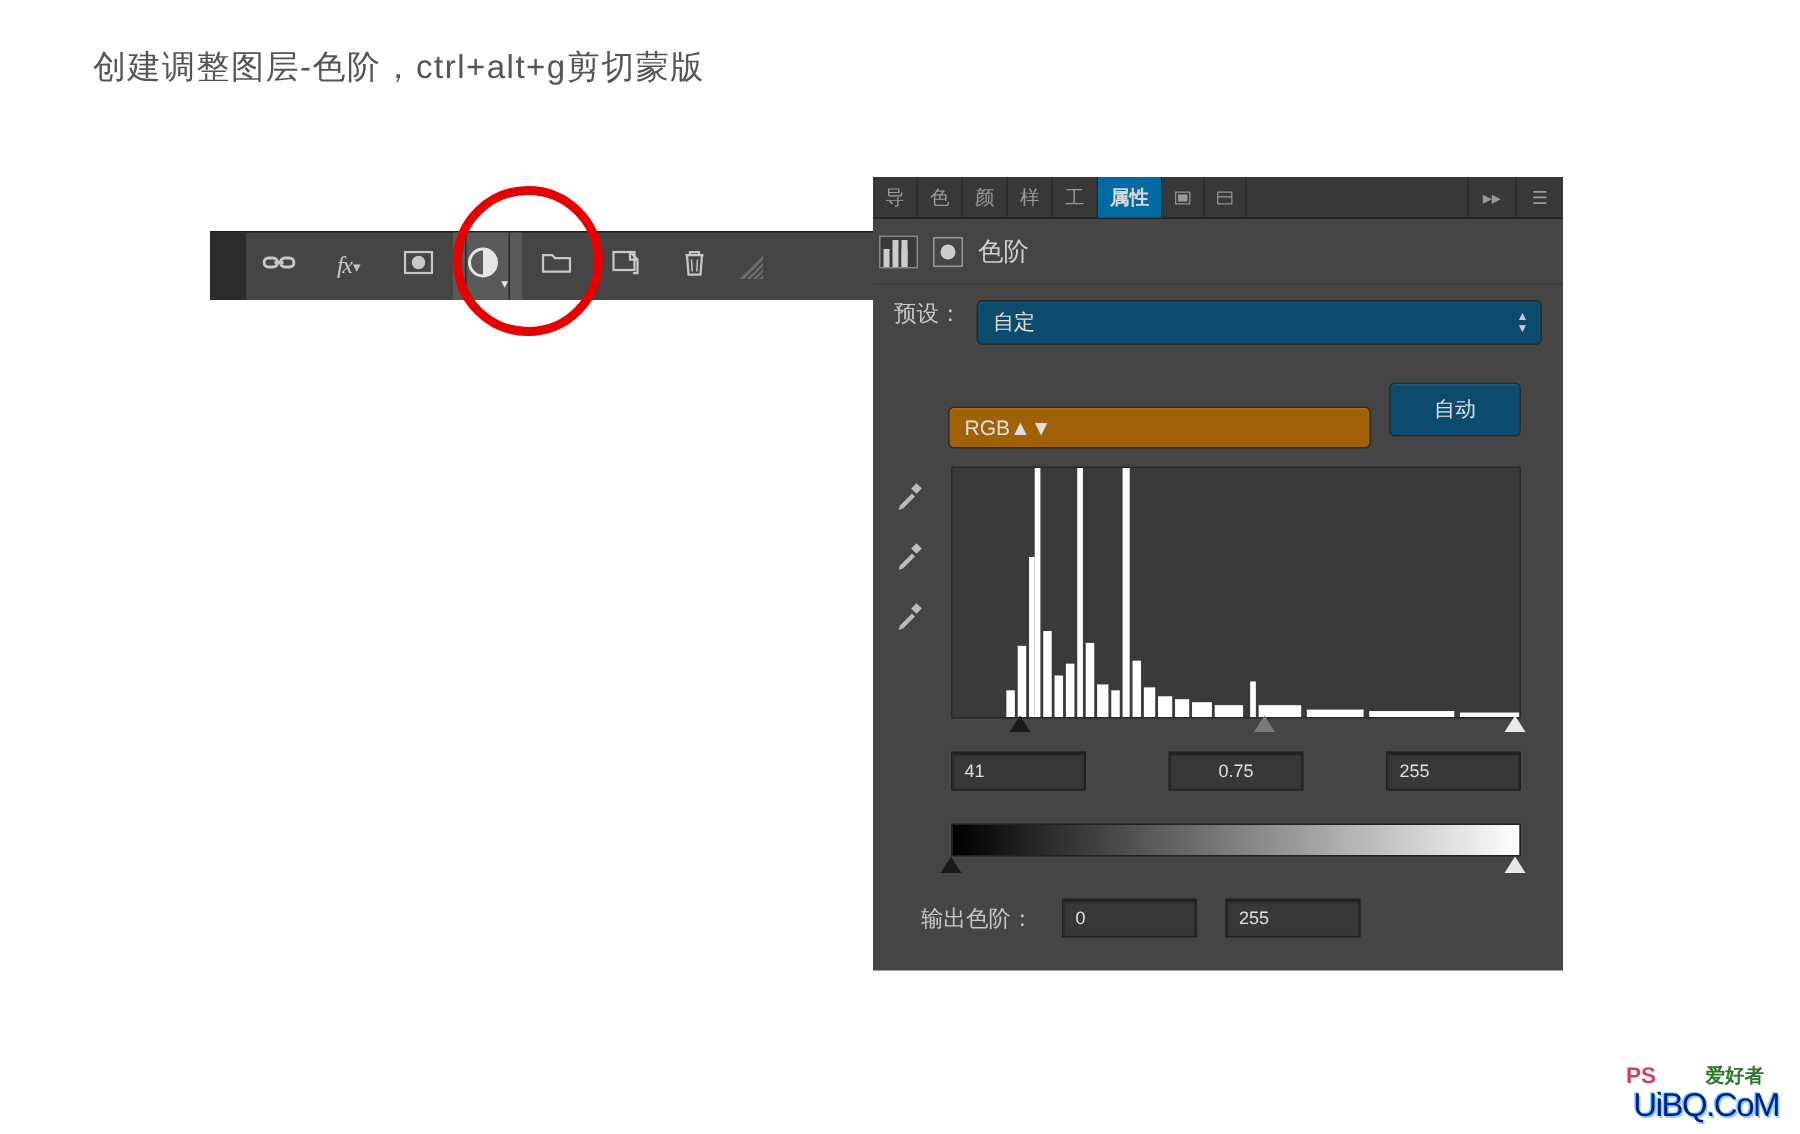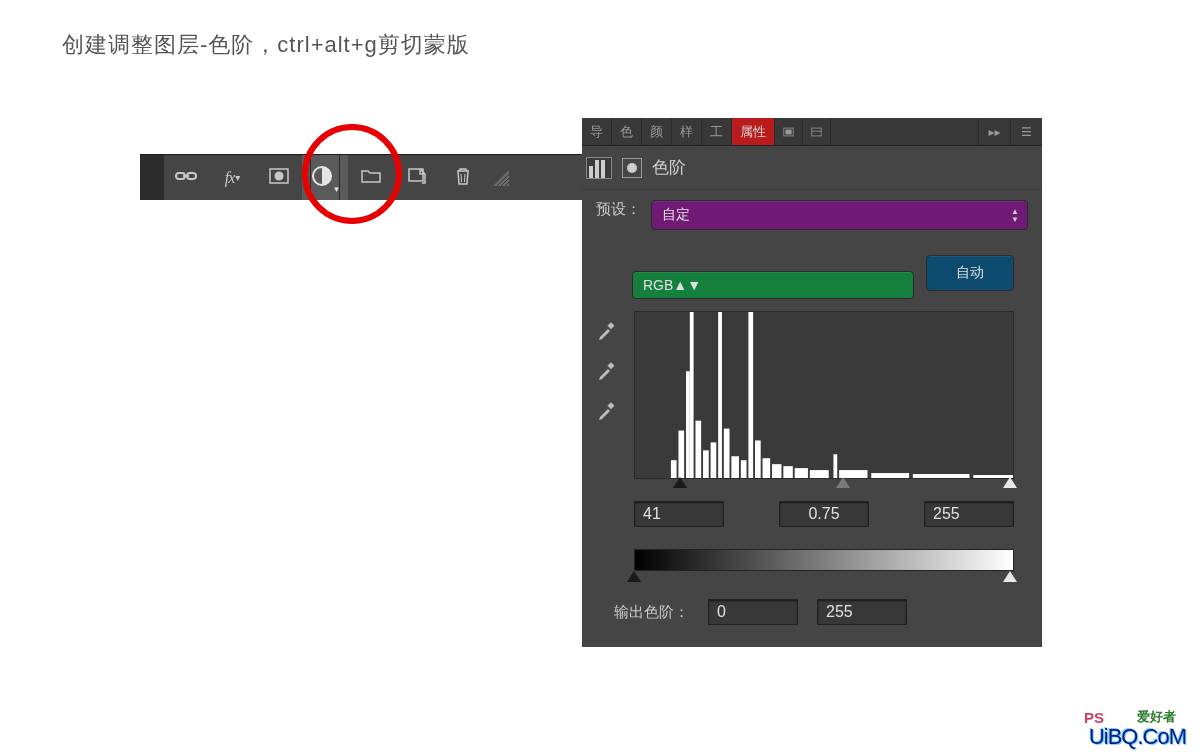--- a/index.html
+++ b/index.html
@@ -82,22 +82,23 @@
   }
   .tab {
     padding: 0 8px;
     font-size: 13px;
     color: #9a9a9a;
     display: flex;
     align-items: center;
     border-right: 1px solid #2a2a2a;
   }
   .tab.active {
-    background: #b91c1c;
+    background: #0369a1;
     color: #d8d8d8;
+    font-weight: bold;
   }
   .tab.icon-tab { width: 28px; justify-content: center; }
   .tab-spacer { flex: 1; }
   .tab-ctrl { width: 32px; display:flex; align-items:center; justify-content:center; color:#9a9a9a; font-size:12px; border-left:1px solid #2a2a2a; }
   .panel-header {
     height: 44px;
     display: flex;
     align-items: center;
     padding: 0 4px;
     gap: 10px;
@@ -121,39 +122,39 @@
   .panel-header-title { font-size: 17px; color:#d0d0d0; }
   .row {
     display: flex;
     padding: 10px 14px;
     gap: 10px;
   }
   .label { color: #c8c8c8; font-size: 15px; }
   .dropdown {
     flex: 1;
     height: 30px;
-    background: #701a75;
+    background: #0c4a6e;
     border: 1px solid #2a2a2a;
     border-radius: 4px;
     display: flex;
     align-items: center;
     padding: 0 10px;
     color: #e0e0e0;
     position: relative;
     box-shadow: inset 0 1px 0 rgba(255,255,255,0.08);
   }
   .dropdown .dd-arrows {
     position: absolute; right: 8px; top: 50%; transform: translateY(-50%);
     display:flex; flex-direction:column; gap:1px; font-size:8px; color:#ccc; line-height:7px;
   }
   .row-channel {
     display:flex; align-items:center; padding: 6px 28px 6px 50px; gap:12px;
   }
   .dd-channel {
-    flex:1; height:28px; background:#15803d; border:1px solid #2a2a2a; border-radius:4px;
+    flex:1; height:28px; background:#a16207; border:1px solid #2a2a2a; border-radius:4px;
     display:flex; align-items:center; padding:0 10px; color:#e0e0e0; position:relative;
     box-shadow: inset 0 1px 0 rgba(255,255,255,0.08);
     margin-top: 25px;
   }
   .btn-auto {
     width: 88px; height:36px; background:#0c4a6e; border:1px solid #2a2a2a; border-radius:4px;
     display:flex; align-items:center; justify-content:center; color:#e0e0e0;
     box-shadow: inset 0 1px 0 rgba(255,255,255,0.08);
   }
   .histogram-area {
@@ -183,21 +184,21 @@
   }
   .tri.black { border-bottom:11px solid #1a1a1a; left: 12%; transform:translateX(-50%); }
   .tri.gray  { border-bottom:11px solid #7a7a7a; left: 55%; transform:translateX(-50%); }
   .tri.white { border-bottom:11px solid #e8e8e8; left: 99%; transform:translateX(-50%); }
   .input-row {
     display:flex; justify-content:space-between; padding: 6px 28px 6px 52px; gap: 10px;
   }
   .num-input {
     width: 90px; height: 26px;
     background:#383838; border:1px solid #222; color:#e0e0e0;
-    display:flex; align-items:center; padding:0 8px; font-size:16px;
+    display:flex; align-items:center; padding:0 8px; font-size:12px;
     box-shadow: inset 0 1px 2px rgba(0,0,0,0.6);
   }
   .gradient-bar {
     height: 22px;
     margin: 16px 28px 2px 52px;
     border: 1px solid #222;
     background: linear-gradient(to right, #000000, #ffffff);
   }
   .out-slider {
     height: 16px; margin: 0 28px 0 52px; position:relative;

